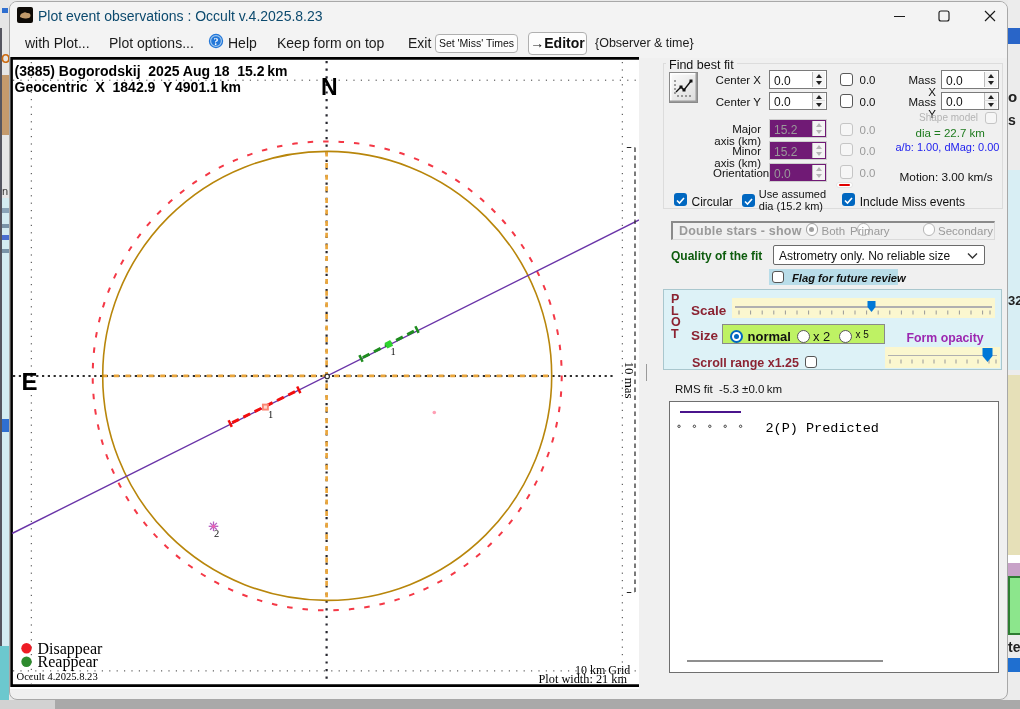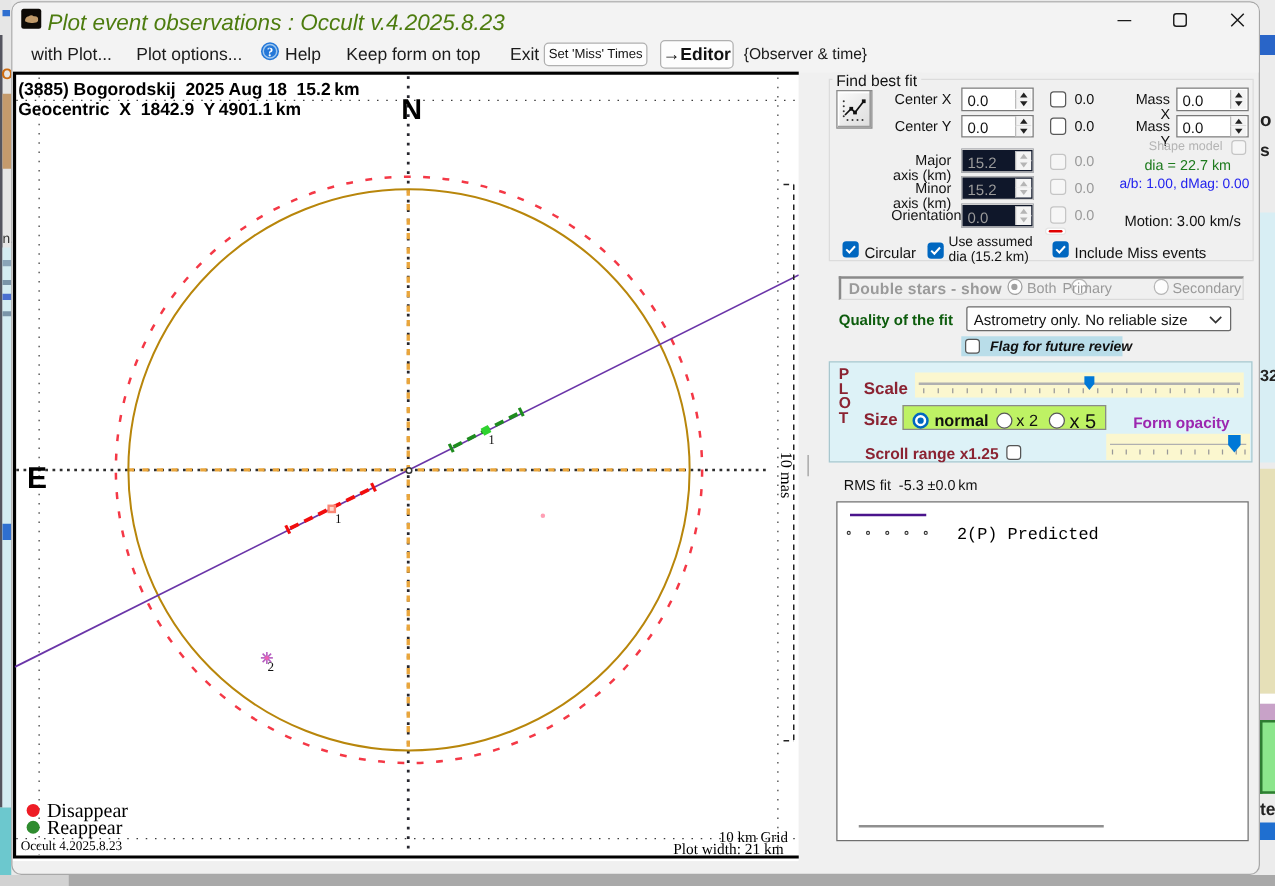--- a/index.html
+++ b/index.html
@@ -3,21 +3,21 @@
 <style>
   * { margin:0; padding:0; box-sizing:border-box; }
   html,body { width:1020px; height:709px; overflow:hidden; }
   body { position:relative; background:#e9e9e9; font-family:"Liberation Sans",sans-serif; }
   .abs { position:absolute; }
   .lbl { font-size:11.5px; color:#111; text-align:right;padding-left:48px; }
   .zz { font-size:11.5px; color:#9a9a9a; }
   .zz.on2 { color:#111; }
   .spin { width:57.5px; height:18.5px; background:#fff; border:1px solid #7a7a7a; }
   .spin span { position:absolute; left:4px; top:2.5px; font-size:12px; color:#111; }
-  .spin.off { background:#0f172a; border-color:#cfcfcf; }
+  .spin.off { background:#701a75; border-color:#cfcfcf; }
   .spin.off span { color:#9a9a9a; }
   .spin i { position:absolute; right:1px; width:13px; height:8px; background:#f4f4f4; border-left:1px solid #bbb; }
   .spin i.up { top:0.5px; border-bottom:1px solid #ddd; }
   .spin i.dn { bottom:0.5px; }
   .spin i.up::after, .spin i.dn::after { content:""; position:absolute; left:3px; border-left:3.4px solid transparent; border-right:3.4px solid transparent; }
   .spin i.up::after { top:2px; border-bottom:4.2px solid #222; }
   .spin i.dn::after { top:2px; border-top:4.2px solid #222; }
   .spin.off i.up::after { border-bottom-color:#b5b5b5; }
   .spin.off i.dn::after { border-top-color:#b5b5b5; }
   .cbx { width:13.5px; height:13.5px; background:#fff; border:1.4px solid #595959; border-radius:3px; }
@@ -64,21 +64,21 @@
 <div class="abs" style="left:0;top:700px;width:55px;height:9px;background:#d2d2d2;"></div>
 
 <div class="abs" id="win" style="left:9px;top:1px;width:999px;height:699px;background:#f0f0f0;border:1px solid #a8a8a8;border-radius:8px;overflow:hidden;">
 
   <div class="abs" style="left:0;top:0;width:997px;height:56px;background:#f3f3f3;"></div>
   <div class="abs" style="left:7px;top:5px;width:16px;height:16px;background:#0d0a06;border-radius:2px;">
     <svg width="16" height="16">
         <path d="M3 10 Q3 6.5 6 6 Q8 4.5 10 6 Q13.5 5.5 13.5 8.5 Q13.5 11 10.5 11.2 Q6 12 3 10 Z" fill="#c09a6a"></path>
       </svg>
   </div>
-  <div class="abs" style="left:28px;top:6px;font-size:18px;color:#4d7c0f;white-space:pre;font-style:italic;">Plot event observations : Occult v.4.2025.8.23</div>
+  <div class="abs" style="left:28px;top:6px;font-size:14px;color:#0c4a6e;white-space:pre;">Plot event observations : Occult v.4.2025.8.23</div>
 
   <svg class="abs" style="left:875px;top:1px;" width="120" height="22">
     <line x1="9" y1="13.5" x2="20" y2="13.5" stroke="#1a1a1a" stroke-width="1.15"></line>
     <rect x="54" y="8" width="10" height="10" rx="2" fill="none" stroke="#1a1a1a" stroke-width="1.15"></rect>
     <path d="M100 8 L110 18 M110 8 L100 18" stroke="#1a1a1a" stroke-width="1.15" fill="none"></path>
   </svg>
 
   <div class="abs" style="left:15px;top:33px;font-size:14px;color:#1b1b1b;">with Plot...</div>
   <div class="abs" style="left:99px;top:33px;font-size:14px;color:#1b1b1b;">Plot options...</div>
   <svg class="abs" style="left:198px;top:31px;" width="16" height="16">
@@ -325,21 +325,21 @@
         <path d="M135.5 3 h8 v6 l-4 5 l-4 -5 z" fill="#0078d7"></path>
       </svg>
     </div>
     <div class="abs" style="left:27px;top:37.5px;font-size:13.5px;font-weight:bold;color:#8b2332;">Size</div>
     <div class="abs" style="left:57.5px;top:34px;width:163px;height:20px;background:#bef264;border:1px solid #8a8a8a;">
       <div class="abs radb on3" style="left:7.5px;top:5px;"></div>
       <div class="abs" style="left:25px;top:3.5px;font-size:13px;font-weight:bold;color:#111;">normal</div>
       <div class="abs radb" style="left:74px;top:5px;"></div>
       <div class="abs" style="left:90.5px;top:3.5px;font-size:13px;color:#111;">x 2</div>
       <div class="abs radb" style="left:116.5px;top:5px;"></div>
-      <div class="abs" style="left:133px;top:3.5px;font-size:16px;color:#111;">x 5</div>
+      <div class="abs" style="left:133px;top:3.5px;font-size:10px;color:#111;">x 5</div>
     </div>
     <div class="abs" style="left:242.5px;top:41px;font-size:12.3px;font-weight:bold;color:#9c27b0;white-space:nowrap;">Form opacity</div>
     <div class="abs" style="left:28px;top:66px;font-size:12.5px;font-weight:bold;color:#8b2332;white-space:nowrap;">Scroll range x1.25</div>
     <div class="abs" style="left:140.5px;top:65.5px;width:12.5px;height:12.5px;background:#fff;border:1.3px solid #555;border-radius:3px;"></div>
     <div class="abs" style="left:221px;top:57px;width:115px;height:21px;background:#fbf7cf;">
       <div class="abs" style="left:3px;top:8px;width:109px;height:1.4px;background:#b0b0b0;"></div>
       <svg class="abs" style="left:0;top:0;" width="115" height="21">
         <g stroke="#999" stroke-width="1">
             <line x1="5" y1="12.5" x2="5" y2="16.5"></line>
             <line x1="16" y1="12.5" x2="16" y2="16.5"></line>

